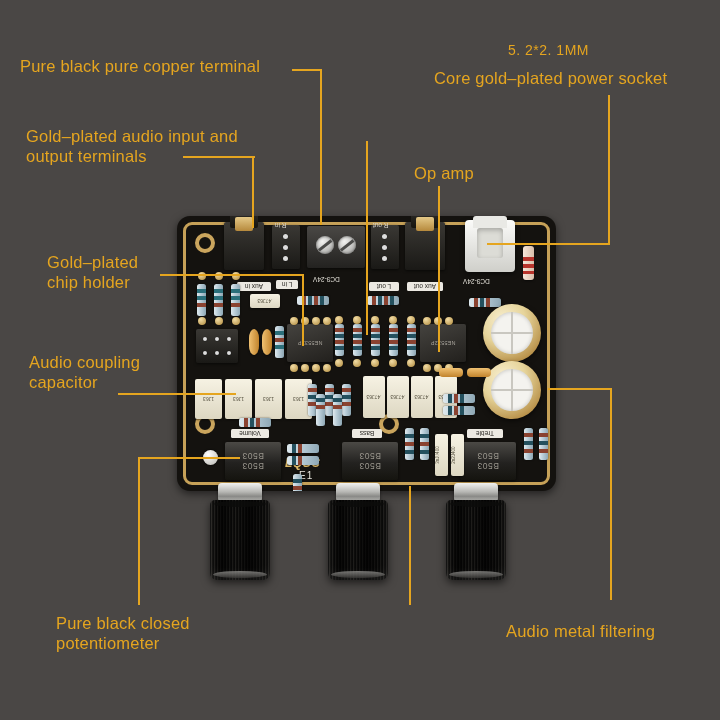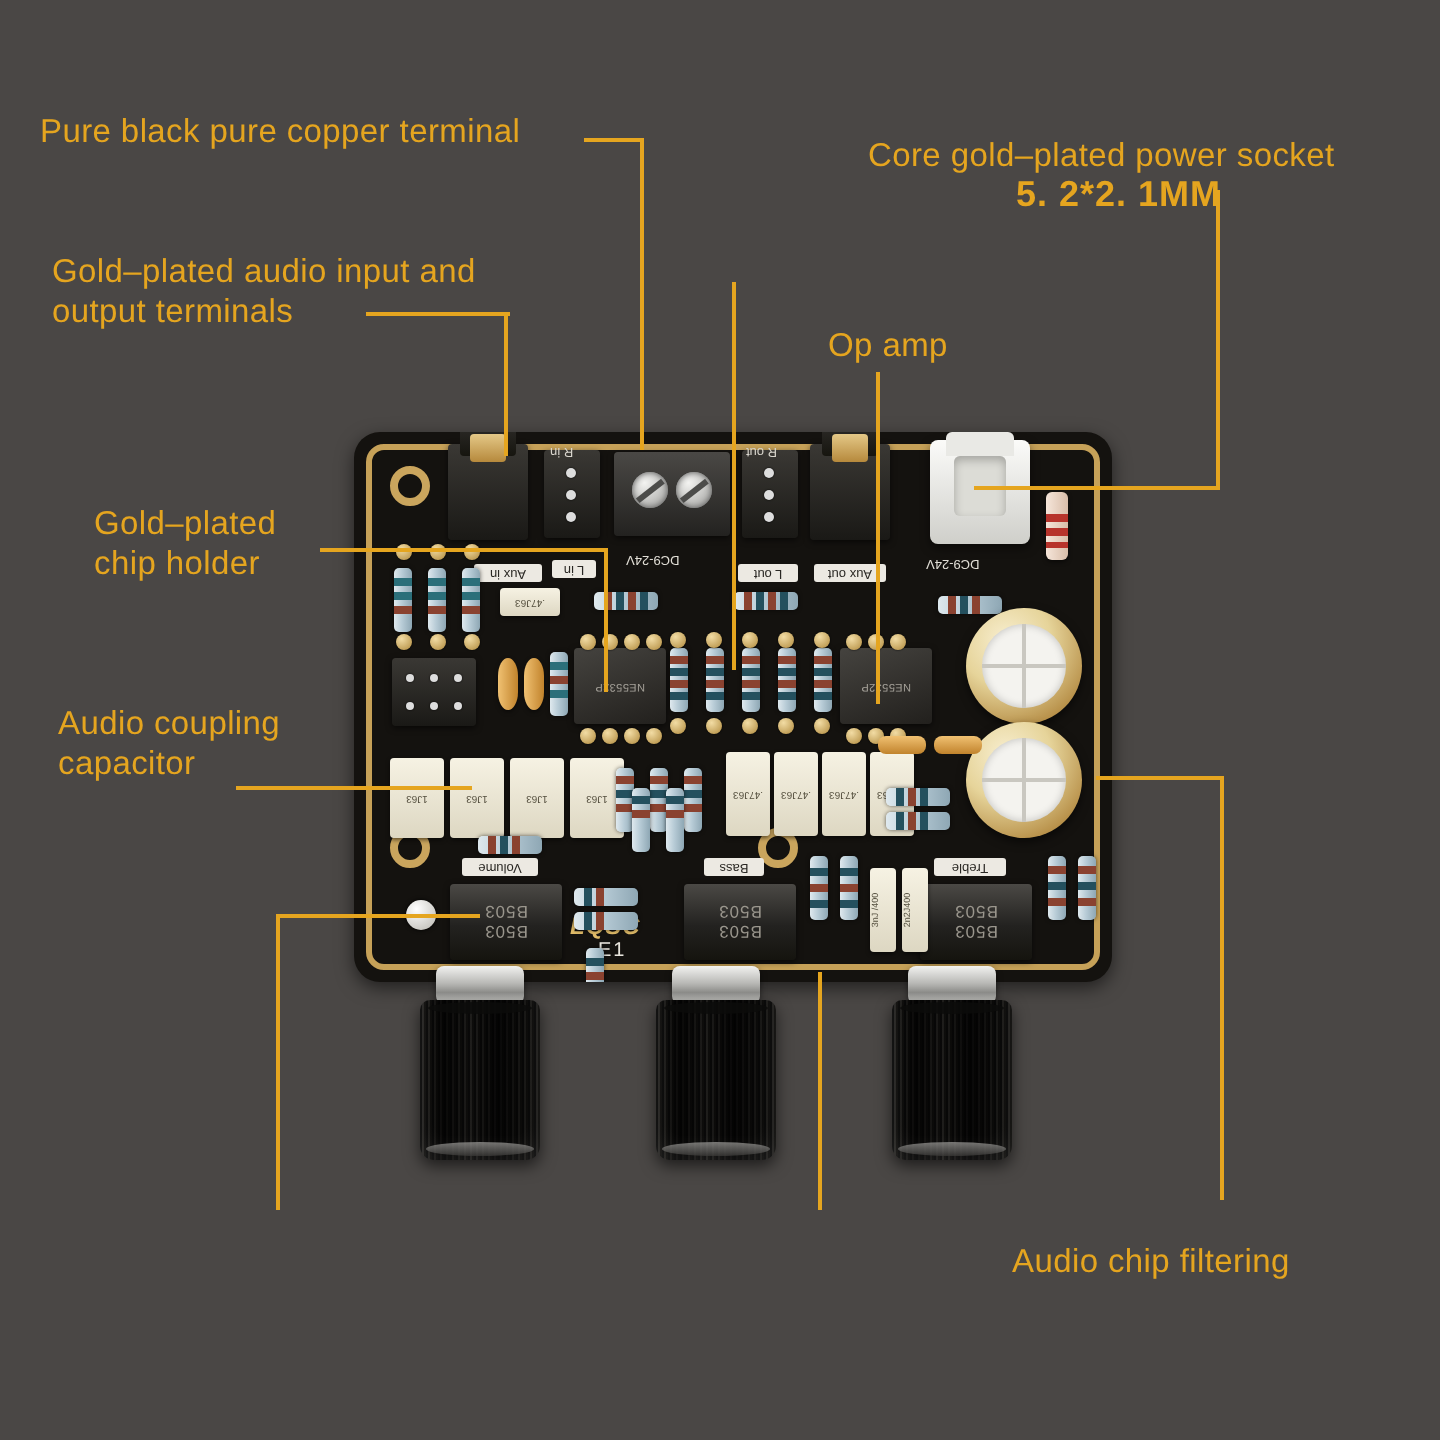--- a/index.html
+++ b/index.html
@@ -15,21 +15,21 @@
   
   .anno{
     position:absolute;
     color:#e5a51f;
     font-size:16.5px;
     line-height:1.24;
     letter-spacing:.2px;
     white-space:pre;
     font-weight:400;
   }
-  .anno.big{font-size:18px;font-weight:700;letter-spacing:.5px;margin-top:44px;}
+  .anno.big{font-size:14px;font-weight:400;letter-spacing:.5px;}
 
   
   .ln{position:absolute;background:#e5a51f;}
   .lnh{height:2.4px;}
   .lnv{width:2.4px;}
 
   
   #board{
     position:absolute;
     left:177px;top:216px;width:379px;height:275px;
@@ -532,17 +532,19 @@
   <div class="anno" style="left:47px;top:252px;">Gold–plated
 chip holder</div>
 
   <div class="anno big" style="left:508px;top:42px;">5. 2*2. 1MM</div>
 
   <div class="anno" style="left:434px;top:68px;">Core gold–plated power socket</div>
 
 
   <div class="anno" style="left:414px;top:163px;">Op amp</div>
 
-
-
-  <div class="anno" style="left:506px;top:621px;">Audio chip filtering</div>
+  <div class="anno" style="left:56px;top:613px;">Pure black closed
+potentiometer</div>
+
+
+  <div class="anno" style="left:506px;top:621px;">Audio metal filtering</div>
 
 </div>
 
 </body></html>

